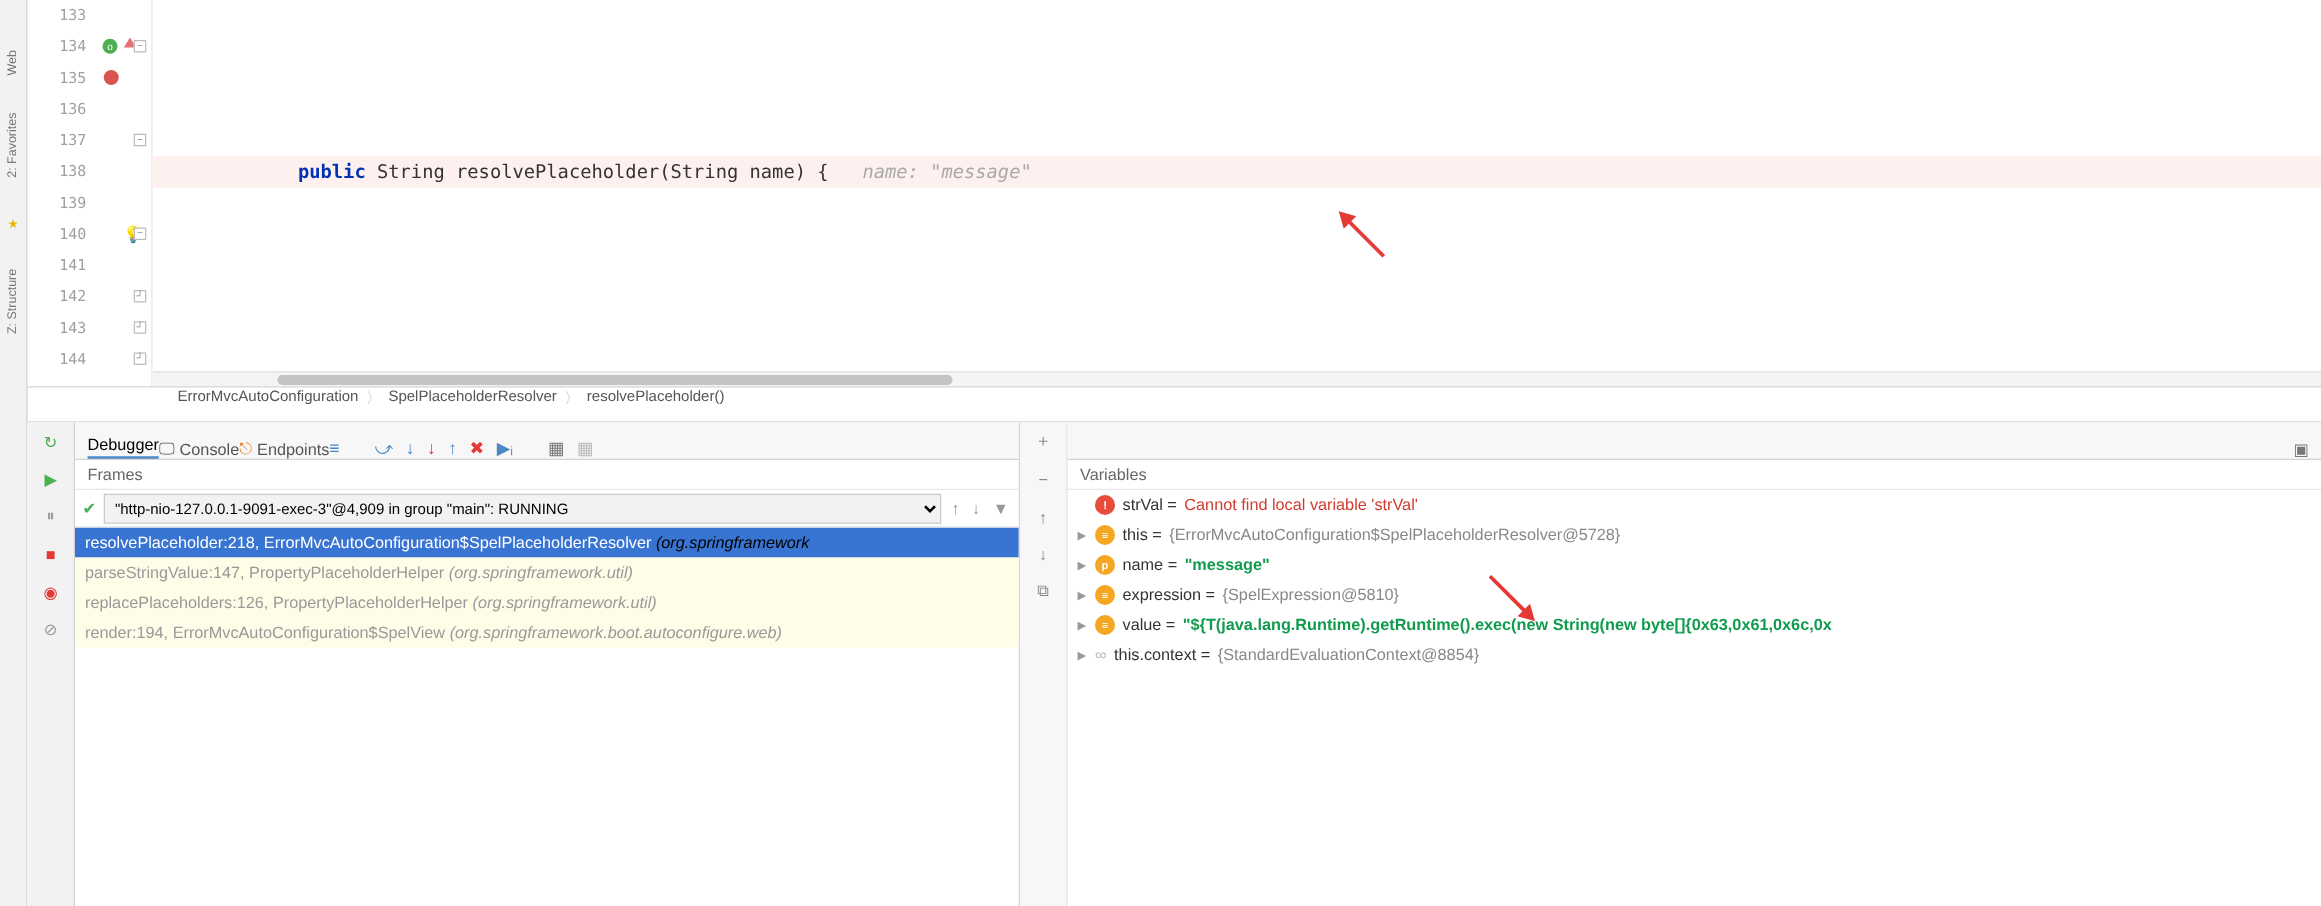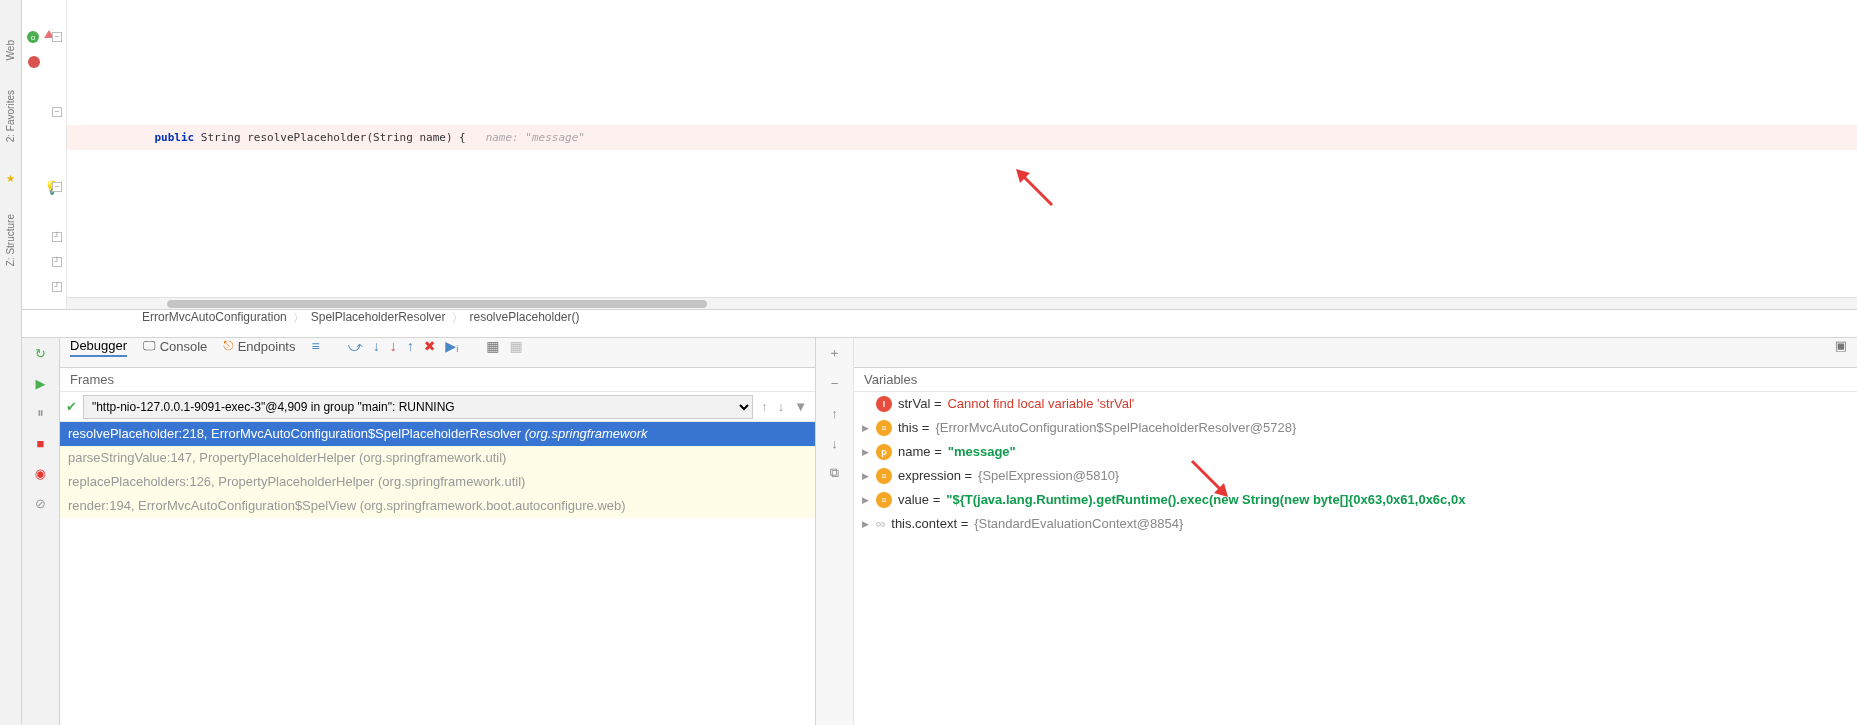--- a/index.html
+++ b/index.html
@@ -6,56 +6,56 @@
   *{box-sizing:border-box}
   .root{display:flex;height:725px;width:1857px}
   .left-rail{width:22px;background:#f2f2f2;border-right:1px solid #d4d4d4;display:flex;flex-direction:column;align-items:center;gap:30px;padding-top:40px;font-size:10px;color:#777}
   .left-rail .rot{writing-mode:vertical-rl;transform:rotate(180deg);cursor:pointer}
   .left-rail .starred{color:#f0b400}
   .main{flex:1;display:flex;flex-direction:column}
   .editor{flex:0 0 310px;display:flex;position:relative;border-bottom:1px solid #d4d4d4;overflow:hidden}
   .gutter{width:55px;text-align:right;background:#fff;font-family:Consolas,monospace;font-size:12px;color:#a0a0a0;line-height:25px;padding-right:8px;user-select:none}
   .marks{width:45px;background:#fff;border-right:1px solid #e8e8e8;position:relative}
   .fold{position:absolute;right:4px;width:10px;height:10px;border:1px solid #bdbdbd;background:#fff;font-size:8px;line-height:8px;text-align:center;color:#888;cursor:pointer}
-  .code{flex:1;font-family:Consolas,monospace;font-size:11px;line-height:25px;white-space:pre;overflow:hidden;position:relative}
+  .code{flex:1;font-family:Consolas,monospace;font-size:15px;line-height:25px;white-space:pre;overflow:hidden;position:relative}
   .line{height:25px;padding-left:8px}
   .bg-pink{background:#ffe8e8}
   .bg-pink-lt{background:#fff0f0}
   .kw{color:#0033b3;font-weight:bold}
   .hint{color:#a8a8a8;font-style:italic}
   .h-scroll{height:12px;background:#f4f4f4;border-top:1px solid #e0e0e0;position:relative}
   .h-thumb{position:absolute;left:100px;top:2px;height:8px;width:540px;background:#c4c4c4;border-radius:4px}
   .crumbs{height:28px;border-bottom:1px solid #d4d4d4;display:flex;padding-left:120px;color:#555;font-size:12px;gap:6px}
   .crumbs span{cursor:pointer}
   .crumbs .sep{color:#bbb}
   .dbg-head{height:28px;background:#f2f2f2;border-bottom:1px solid #d4d4d4;display:flex;align-items:center;padding:0 8px;gap:8px}
   .dbg-head .lbl{color:#666}
   .dbg-head .tab{background:#fff;border:1px solid #d4d4d4;border-bottom-color:#fff;padding:2px 8px;display:flex;align-items:center;gap:4px}
   .dbg-head .x{color:#888;cursor:pointer;font-size:11px}
   .dbg-head .spacer{flex:1}
   .dbg-head .gear{color:#777;cursor:pointer}
   .dbg-body{flex:1;display:flex;background:#fff}
   .runbar{width:38px;background:#f2f2f2;border-right:1px solid #d4d4d4;display:flex;flex-direction:column;align-items:center;padding-top:4px;gap:8px}
   .runbar div{width:22px;height:22px;display:flex;align-items:center;justify-content:center;cursor:pointer;font-size:13px}
   .mid{flex:0 0 756px;display:flex;flex-direction:column;border-right:1px solid #d4d4d4}
-  .tabs2{height:30px;display:flex;align-items:flex-start;gap:16px;padding:0 10px;border-bottom:1px solid #d4d4d4;background:#f7f7f7}
+  .tabs2{height:30px;display:flex;align-items:flex-end;padding:0 10px;border-bottom:1px solid #d4d4d4;background:#f7f7f7}
   .tabs2 .t{cursor:pointer;color:#555;display:flex;align-items:center;gap:4px}
   .tabs2 .t.active{border-bottom:2px solid #4a88c7;color:#000;padding-bottom:2px}
   .tabs2 .icons{display:flex;gap:10px;color:#4a88c7;font-size:14px}
   .tabs2 .icons span{cursor:pointer}
   .framesH{height:24px;padding:4px 10px;color:#666;border-bottom:1px solid #e8e8e8}
   .thread{height:30px;display:flex;align-items:center;padding:0 6px;gap:6px;border-bottom:1px solid #e8e8e8}
   .thread select{flex:1;height:24px;background:#f2f2f2;border:1px solid #ccc;font-family:inherit;font-size:12px;padding:0 4px}
   .thread .nav{color:#999;cursor:pointer;padding:0 2px}
   .frames{flex:1;overflow:hidden}
   .frame{height:24px;line-height:24px;padding:0 8px;white-space:nowrap;overflow:hidden;text-overflow:ellipsis;cursor:pointer}
   .frame.sel{background:#3874d1;color:#fff}
-  .frame.sel .pkg{color:#ffffff;font-style:italic}
+  .frame.sel .pkg{color:#000000;}
   .frame:not(.sel){background:#fffde7;color:#999}
-  .frame .pkg{}
+  .frame .pkg{font-style:italic}
   .right{flex:1;display:flex}
   .stepbar{width:38px;background:#f7f7f7;border-right:1px solid #e4e4e4;display:flex;flex-direction:column;align-items:center;padding-top:4px;gap:8px}
   .stepbar div{width:22px;height:22px;display:flex;align-items:center;justify-content:center;cursor:pointer;color:#888}
   .vars{flex:1;display:flex;flex-direction:column}
   .varsH{height:24px;padding:4px 10px;color:#666;border-bottom:1px solid #e8e8e8}
   .varlist{flex:1;overflow:hidden}
   .var{height:24px;line-height:24px;padding:0 8px;display:flex;align-items:center;gap:6px;white-space:nowrap;cursor:pointer}
   .var .arr{color:#999;width:8px;font-size:9px}
   .var .ic{width:16px;height:16px;display:inline-flex;align-items:center;justify-content:center;border-radius:8px;font-size:9px;font-weight:bold}
   .ic-err{background:#e74c3c;color:#fff}
@@ -78,20 +78,34 @@
   <div class="left-rail">
     <span class="rot">Web</span>
     <span class="rot">2: Favorites</span>
     <span class="starred">★</span>
     <span class="rot">Z: Structure</span>
   </div>
 
   <div class="main">
 
     <div class="editor">
+      <div class="gutter">
+        <div>133</div>
+        <div>134</div>
+        <div>135</div>
+        <div>136</div>
+        <div>137</div>
+        <div>138</div>
+        <div>139</div>
+        <div>140</div>
+        <div>141</div>
+        <div>142</div>
+        <div>143</div>
+        <div>144</div>
+      </div>
       <div class="marks">
         <svg class="ovr" style="top:30px">
             <circle cx="7" cy="7" r="6" fill="#4caf50"></circle>
             <text x="7" y="10" font-size="8" text-anchor="middle" fill="#fff">o</text>
           </svg>
         <svg style="position:absolute;top:28px;left:20px;width:14px;height:14px">
             <path d="M7 2 L12 10 L2 10 Z" fill="#e57373"></path>
           </svg>
         <span class="bp" style="top:56px"></span>
         <div class="fold" style="top:32px">−</div>

